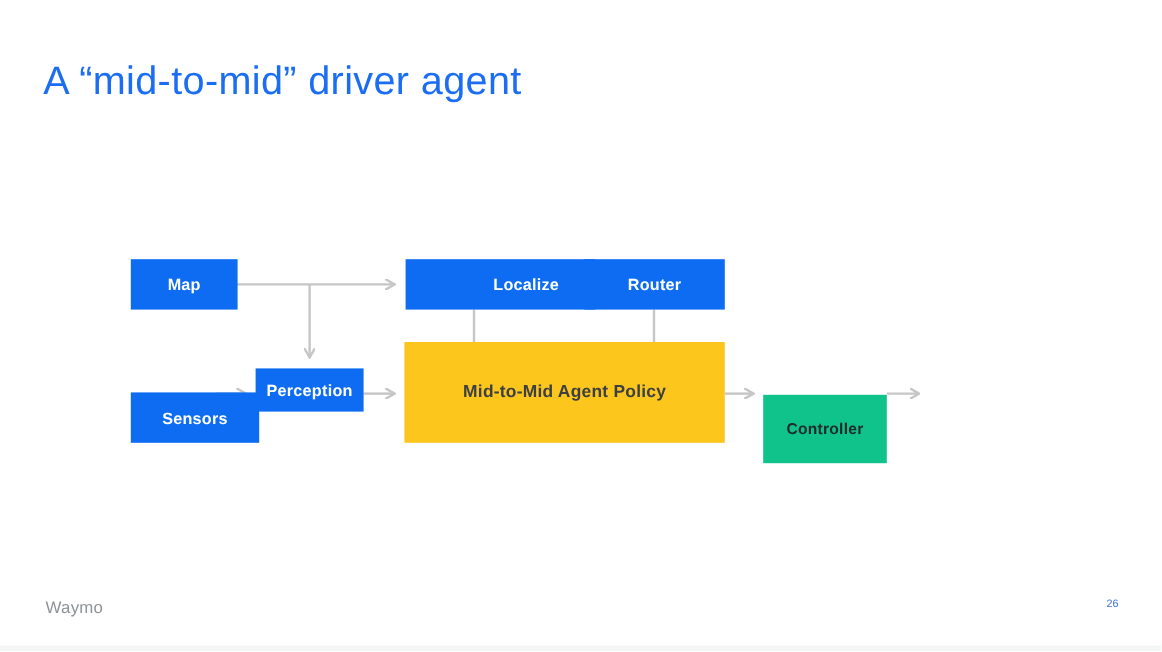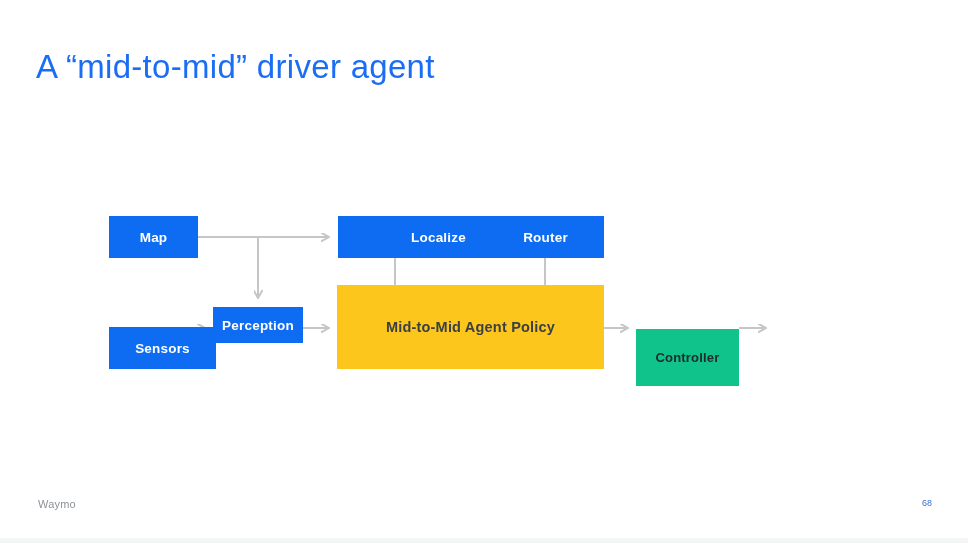--- a/index.html
+++ b/index.html
@@ -67,21 +67,21 @@
   .node-perception { left: 213px; top: 307px; width: 90px;  height: 36px; }
   .node-localize   { left: 338px; top: 216px; width: 115px; height: 42px; padding-left: 43px; }
   .node-router     { left: 487px; top: 216px; width: 117px; height: 42px; }
   .node-policy     { left: 337px; top: 285px; width: 267px; height: 84px; }
   .node-controller { left: 636px; top: 300px; width: 103px; height: 57px; margin-top: 29px; }
   .node-output     { left: 774px; top: 300px; width: 116px; height: 57px; }
   .footer-brand {
     position: absolute;
     left: 38px;
     top: 498px;
-    font-size: 11px;
+    font-size: 14px;
     color: #8d9297;
     letter-spacing: 0.2px;
   }
   .footer-page {
     position: absolute;
     right: 36px;
     top: 498px;
     font-size: 9px;
     color: #3e6fd3;
   }
@@ -141,17 +141,17 @@
   <div class="node blue node-router">
     <span>Router</span>
   </div>
 
   <div class="node green node-controller">
     <span>Controller</span>
   </div>
 
 
   <span class="footer-brand">Waymo</span>
-  <span class="footer-page">68</span>
+  <span class="footer-page">26</span>
 
   <div class="bottom-strip"></div>
 
 </div>
 
 </body></html>

